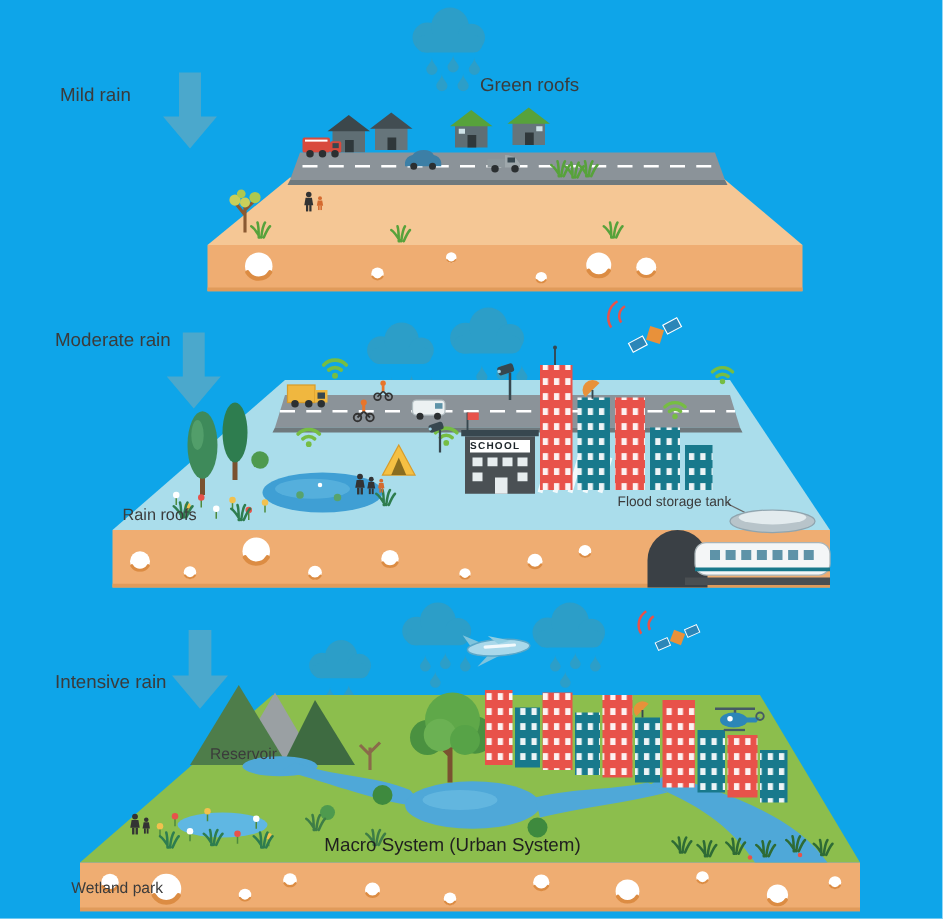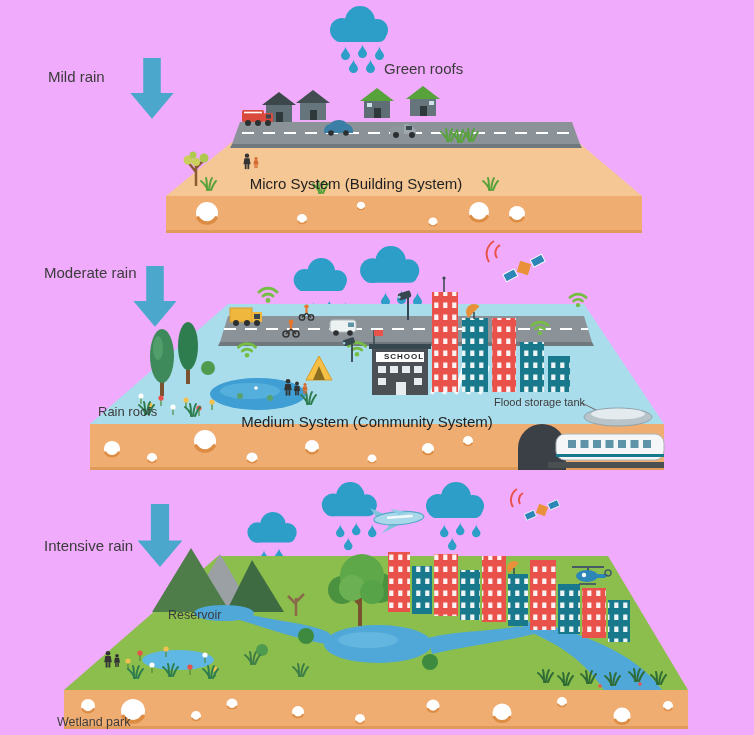--- a/index.html
+++ b/index.html
@@ -1,25 +1,25 @@
 <!DOCTYPE html>
 <html><head>
 <meta charset="utf-8">
 <style>
   * { margin:0; padding:0; box-sizing:border-box; }
   html,body { background:#ffffff; }
   body { font-family:"Liberation Sans", sans-serif; }
-  .stage { position:relative; width:754px; height:735px; background:#f0abfc; overflow:hidden; }
+  .stage { position:relative; width:754px; height:735px; background:#0ea5e9; overflow:hidden; }
   .stage > svg { position:absolute; left:0; top:0; }
   .lbl { position:absolute; color:#3b3b3b; font-size:15px; line-height:1.2; white-space:nowrap; }
   .caption { color:#1f1f1f; width:300px; text-align:center; }
   .m13 { font-size:13px; }
-  .m12 { font-size:12.5px;margin-top:12px; }
+  .m12 { font-size:12.5px; }
   .m11 { font-size:11px; }
-  .school-sign { position:absolute; left:376px; top:352px; width:56px; text-align:center;
+  .school-sign { position:absolute; left:376px; top:352px; width:24px; text-align:center;
                  font-size:8px; font-weight:bold; letter-spacing:1px; color:#1d252a; }
 </style>
 </head>
 <body>
 
 <div class="stage">
 
 <svg width="754" height="735" viewBox="0 0 754 735">
   <defs>
     <g id="cloud">
@@ -445,25 +445,24 @@
     <use href="#grass" transform="translate(612,685)" stroke="#2E6B35"></use>
     <use href="#grass" transform="translate(636,681)" stroke="#2E6B35"></use>
     <use href="#grass" transform="translate(658,684)" stroke="#2E6B35"></use>
     <circle cx="600" cy="686" r="1.8" fill="#E8524A"></circle>
     <circle cx="640" cy="684" r="1.8" fill="#E8524A"></circle>
   </g>
 </svg>
 
 <div class="lbl" style="left:48px; top:68px;">Mild rain</div>
 <div class="lbl" style="left:384px; top:60px;">Green roofs</div>
-<div class="lbl caption" style="left:206px; top:175px;">Micro System (Building System)</div>
 
 <div class="lbl" style="left:44px; top:264px;">Moderate rain</div>
 <div class="lbl m13" style="left:98px; top:404px;">Rain roofs</div>
 <div class="lbl m11" style="left:494px; top:396px;">Flood storage tank</div>
-<div class="lbl caption" style="left:217px; top:413px;">Medium System (Community System)</div>
 <div class="school-sign">SCHOOL</div>
 
 <div class="lbl" style="left:44px; top:537px;">Intensive rain</div>
 <div class="lbl m12" style="left:168px; top:596px;">Reservoir</div>
 <div class="lbl m12" style="left:57px; top:703px;">Wetland park</div>
+<div class="lbl caption" style="left:212px; top:668px;">Macro System (Urban System)</div>
 
 </div>
 
 </body></html>

